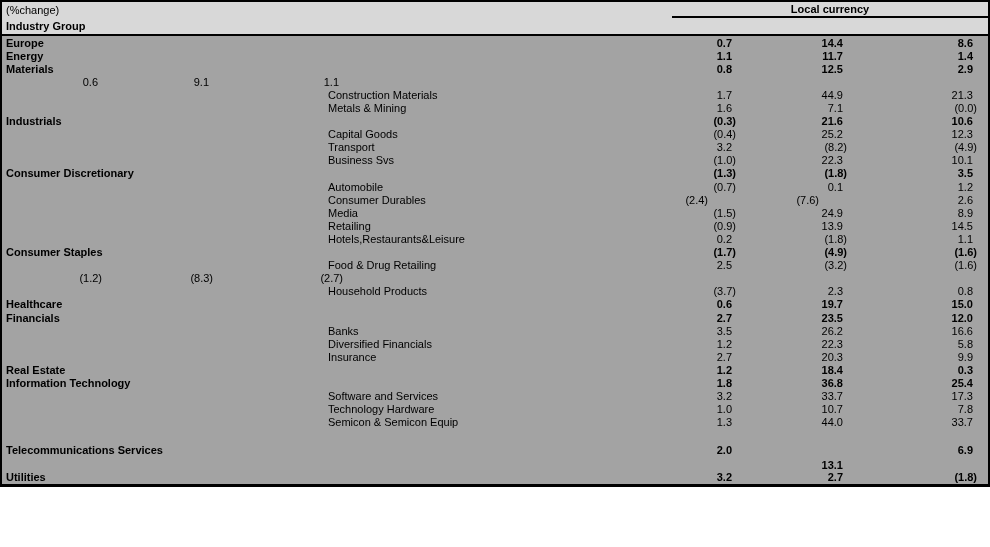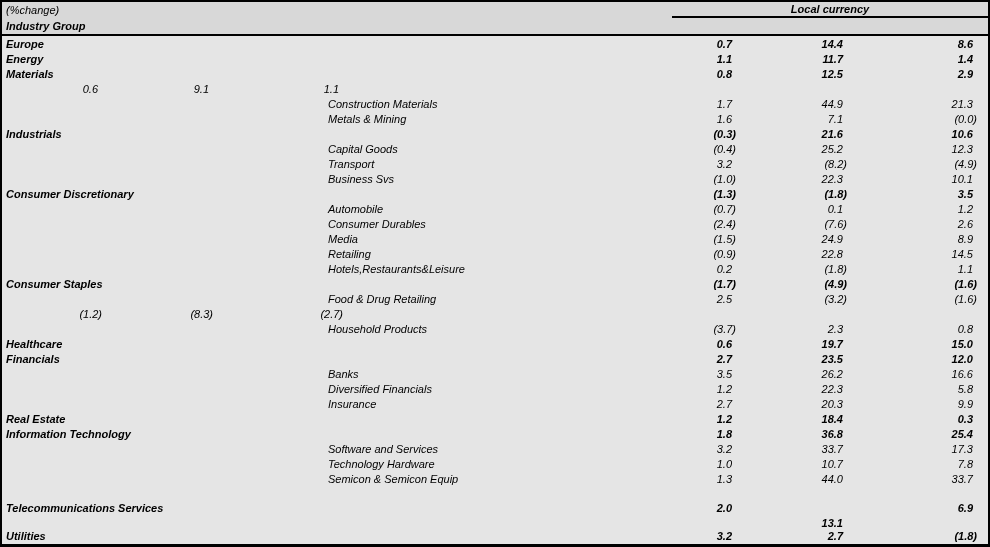--- a/index.html
+++ b/index.html
@@ -1,29 +1,28 @@
 <!DOCTYPE html>
 <html><head>
 <meta charset="utf-8">
 <style>
   html, body { margin: 0; padding: 0; background: #ffffff; }
   .perf-table {
     width: 990px;
-    height: 547px;
+    height: 487px;
     box-sizing: border-box;
     border: 2px solid #000;
     border-bottom-width: 3px;
     display: flex;
     flex-direction: column;
-    background: #e5e5e5;
+    background: #a3a3a3;
     color: #000;
     font-family: "Liberation Sans", sans-serif;
     font-size: 11px;
     overflow: hidden;
-    font-style: italic;
   }
   .thead {
     background: #d8d8d8;
     border-bottom: 2px solid #000;
     flex: 0 0 auto;
   }
   .hrow { display: flex; height: 16px; align-items: center; }
   .h-change { flex: 1; padding-left: 4px; white-space: nowrap; }
   .h-currency {
     width: 316px;
@@ -147,34 +146,34 @@
         <div class="label">Automobile</div>
         <div class="num c1">(0.7)</div>
         <div class="num c2" style="padding-right: 4px;">0.1</div>
         <div class="num c3" style="padding-right: 4px;">1.2</div>
         <div class="sp"></div>
       </div>
       <div class="row sub">
         <div class="label">Consumer Durables</div>
         <div class="num c1">(2.4)</div>
         <div class="num c2">(7.6)</div>
-        <div class="num c3" style="padding-right: 4px;">2.6</div>
+        <div class="num c3" style="padding-right: 4px; margin-left: 28px;">2.6</div>
         <div class="sp"></div>
       </div>
       <div class="row sub">
         <div class="label">Media</div>
         <div class="num c1">(1.5)</div>
         <div class="num c2" style="padding-right: 4px;">24.9</div>
         <div class="num c3" style="padding-right: 4px;">8.9</div>
         <div class="sp"></div>
       </div>
       <div class="row sub">
         <div class="label">Retailing</div>
         <div class="num c1">(0.9)</div>
-        <div class="num c2" style="padding-right: 4px;">22.8</div>
+        <div class="num c2" style="padding-right: 4px;">13.9</div>
         <div class="num c3" style="padding-right: 4px;">14.5</div>
         <div class="sp"></div>
       </div>
       <div class="row sub">
         <div class="label">Hotels,Restaurants&amp;Leisure</div>
         <div class="num c1" style="padding-right: 4px;">0.2</div>
         <div class="num c2">(1.8)</div>
         <div class="num c3" style="padding-right: 4px;">1.1</div>
         <div class="sp"></div>
       </div>

